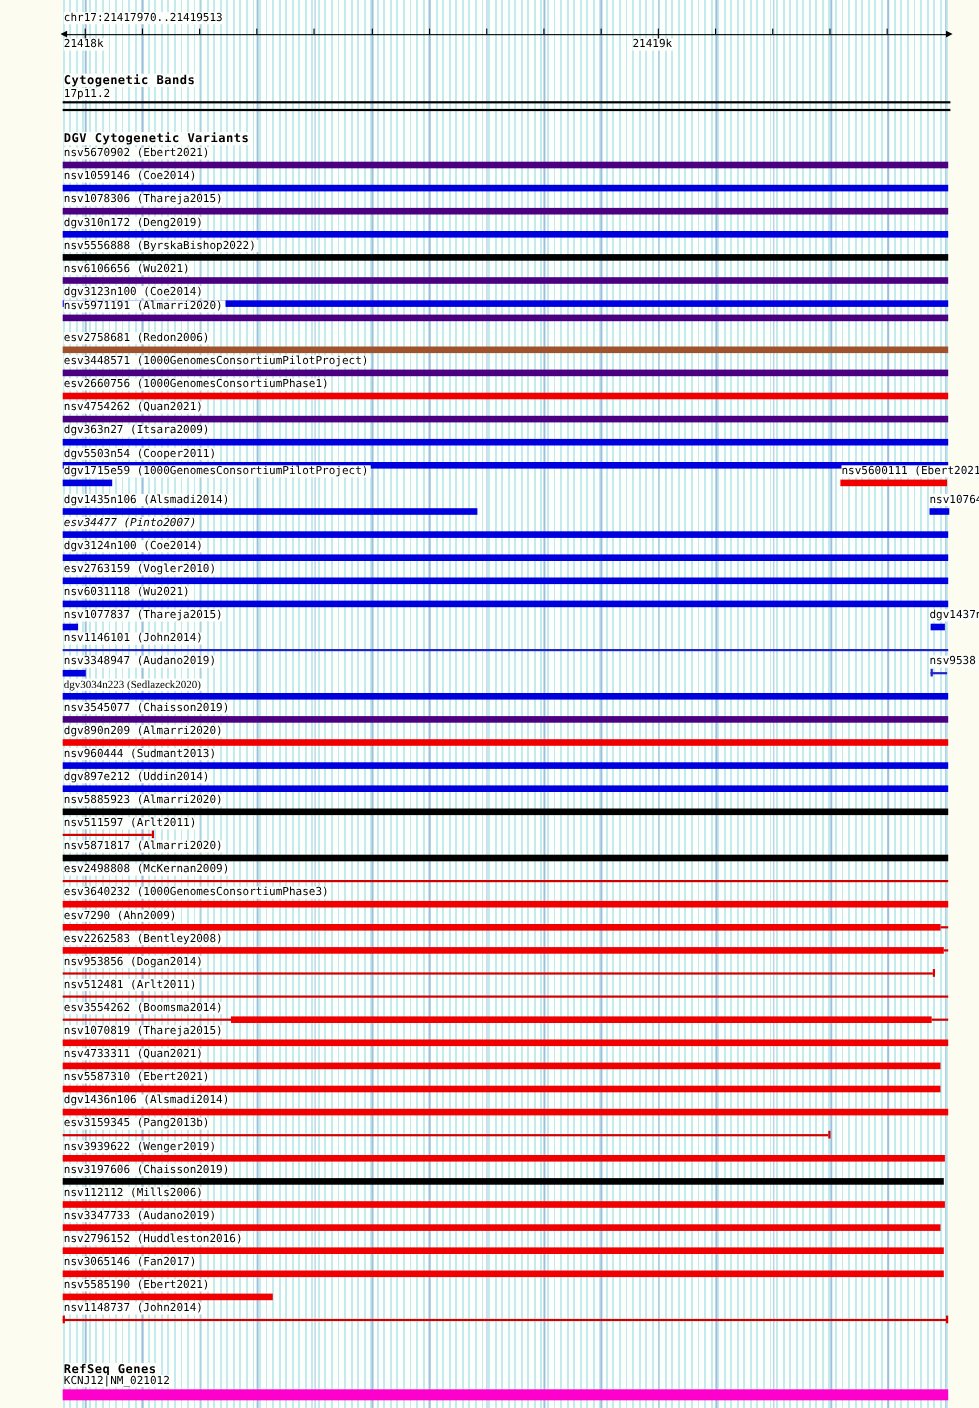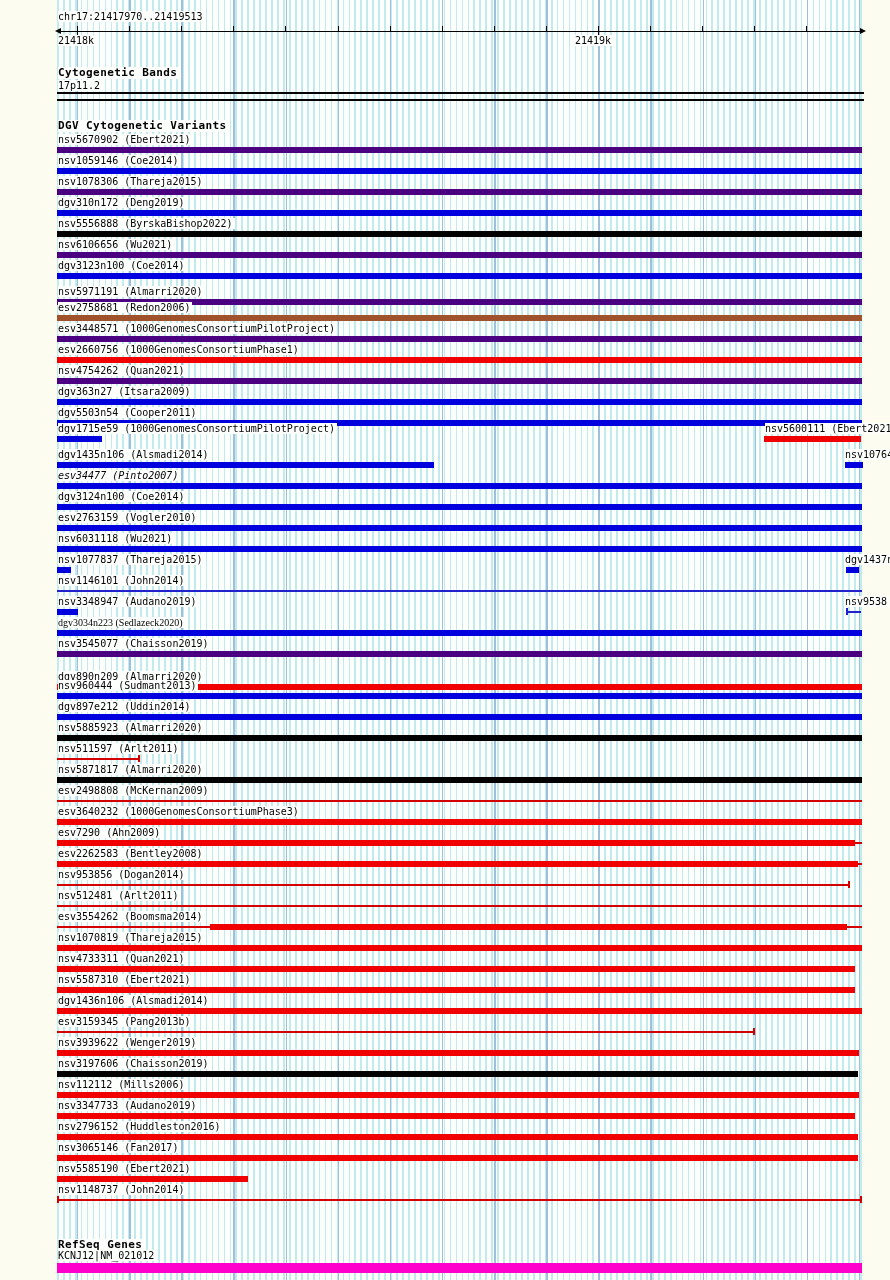--- a/index.html
+++ b/index.html
@@ -105,21 +105,21 @@
       <div class="seg-thick" style="left: 57px; width: 805px; background: rgb(0, 0, 0);"></div>
     </div>
     <div class="vrow" style="top: 239px;">
       <div class="lbl">nsv6106656 (Wu2021)</div>
       <div class="seg-thick" style="left: 57px; width: 805px; background: rgb(75, 0, 130);"></div>
     </div>
     <div class="vrow" style="top: 260px;">
       <div class="lbl">dgv3123n100 (Coe2014)</div>
       <div class="seg-thick" style="left: 57px; width: 805px; background: rgb(0, 0, 222);"></div>
     </div>
-    <div class="vrow" style="top: 286px;">
+    <div class="vrow" style="top: 273px;">
       <div class="lbl">nsv5971191 (Almarri2020)</div>
       <div class="seg-thick" style="left: 57px; width: 805px; background: rgb(75, 0, 130);"></div>
     </div>
     <div class="vrow" style="top: 302px;">
       <div class="lbl">esv2758681 (Redon2006)</div>
       <div class="seg-thick" style="left: 57px; width: 805px; background: rgb(160, 82, 45);"></div>
     </div>
     <div class="vrow" style="top: 323px;">
       <div class="lbl">esv3448571 (1000GenomesConsortiumPilotProject)</div>
       <div class="seg-thick" style="left: 57px; width: 805px; background: rgb(75, 0, 130);"></div>
@@ -186,21 +186,21 @@
       <div class="seg-tick" style="left: 846px; background: rgb(34, 34, 204);"></div>
     </div>
     <div class="vrow" style="top: 617px; font-family: Liberation Serif, serif;">
       <div class="lbl">dgv3034n223 (Sedlazeck2020)</div>
       <div class="seg-thick" style="left: 57px; width: 805px; background: rgb(0, 0, 222);"></div>
     </div>
     <div class="vrow" style="top: 638px;">
       <div class="lbl">nsv3545077 (Chaisson2019)</div>
       <div class="seg-thick" style="left: 57px; width: 805px; background: rgb(75, 0, 130);"></div>
     </div>
-    <div class="vrow" style="top: 659px; margin-top: 12px;">
+    <div class="vrow" style="top: 659px;">
       <div class="lbl">dgv890n209 (Almarri2020)</div>
       <div class="seg-thick" style="left: 57px; width: 805px; background: rgb(240, 0, 0);"></div>
     </div>
     <div class="vrow" style="top: 680px;">
       <div class="lbl">nsv960444 (Sudmant2013)</div>
       <div class="seg-thick" style="left: 57px; width: 805px; background: rgb(0, 0, 222);"></div>
     </div>
     <div class="vrow" style="top: 701px;">
       <div class="lbl">dgv897e212 (Uddin2014)</div>
       <div class="seg-thick" style="left: 57px; width: 805px; background: rgb(0, 0, 222);"></div>

